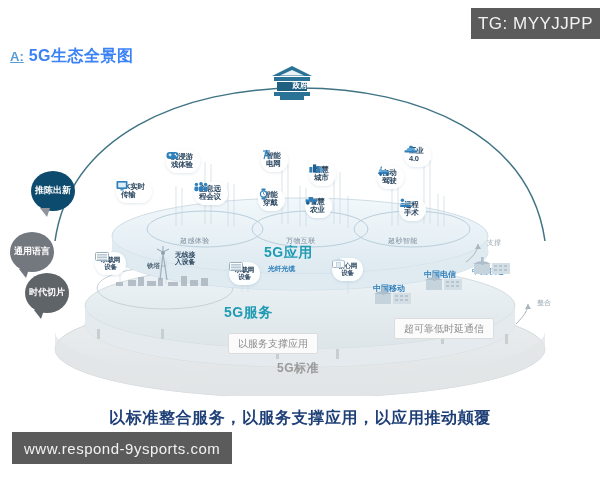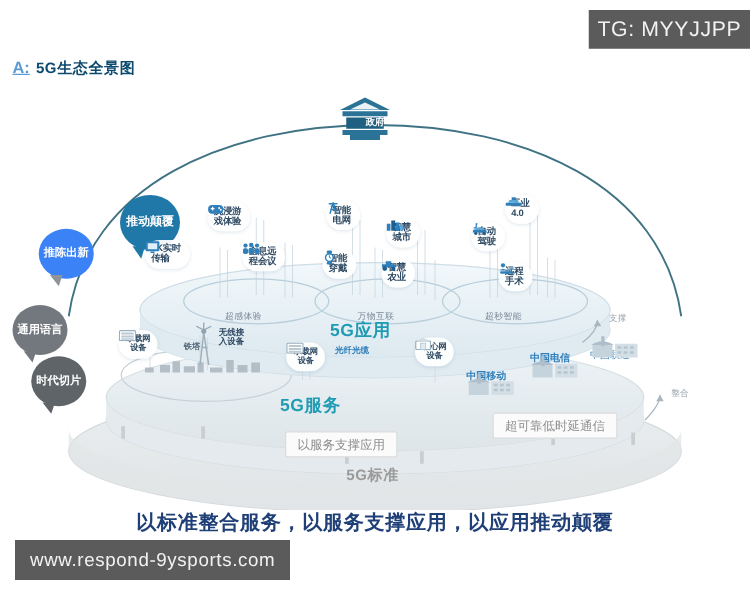--- a/index.html
+++ b/index.html
@@ -20,24 +20,24 @@
     letter-spacing: .5px;
     display: flex; align-items: center; justify-content: center;
     white-space: nowrap;
   }
   #wm-top { right: 0px; top: 8px; height: 31px; padding: 0 7px; }
   #wm-bottom { left: 12px; bottom: 16px; height: 29px; padding: 16px 12px; font-size: 15px; }
 
   
   #header { position: absolute; left: 10px; top: 46px; display: flex; align-items: baseline; gap: 5px; }
   #hdr-a { color: #5b9bd5; font-size: 13px; font-weight: bold; text-decoration: underline; }
-  #hdr-title { color: #0c4a6e; font-size: 12px; font-weight: bold; letter-spacing: .5px; }
-
-  
-  #stage { position: absolute; left: 0; top: 78px; width: 480px; height: 330px; }
+  #hdr-title { color: #3b82f6; font-size: 16px; font-weight: bold; letter-spacing: .5px; }
+
+  
+  #stage { position: absolute; left: 0; top: 66px; width: 480px; height: 330px; }
   #stage svg { position: absolute; left: 0; top: 0; }
 
   
   .lbl { position: absolute; white-space: nowrap; line-height: 1.08; text-align: center; }
 
   
   .node {
     position: absolute;
     display: flex; align-items: center; gap: 3px;
     background: rgba(255,255,255,.93);
@@ -218,26 +218,22 @@
         <polygon points="22,2 42,12 2,12" fill="#2a7396"></polygon>
         <polygon points="22,6 34,11.5 10,11.5" fill="#eaf2f6"></polygon>
         <rect x="4" y="13" width="36" height="4" fill="#2a7396"></rect>
         <rect x="7" y="18" width="30" height="9" fill="#1f5f80"></rect>
         <rect x="4" y="28" width="36" height="4" fill="#2a7396"></rect>
         <rect x="10" y="32" width="24" height="4" fill="#2a7396"></rect>
       </svg>
       <div style="position:absolute; left:0; right:0; top:18px; font-size:7.5px; color:#fff; font-weight:bold;">政府</div>
     </div>
 
-    <div class="bub" style="left:96px; top:78px; width:48px; height:44px; background:#1f78a8; font-size:9.5px;">
-      <span><span>推动颠覆</span></span>
-      <i class="tail" style="border-top:10px solid #1f78a8; left:10px; bottom:-7px;"></i>
-    </div>
-
-    <div class="bub" style="left:31px; top:105px; width:44px; height:40px; background:#3b82f6; font-size:9px;">
+
+    <div class="bub" style="left:31px; top:105px; width:44px; height:40px; background:#0c4a6e; font-size:9px;">
       <span><span>推陈出新</span></span>
       <i class="tail" style="border-top:9px solid #8f949a; left:9px; bottom:-6px;"></i>
     </div>
 
     <div class="bub" style="left:25px; top:207px; width:44px; height:40px; background:#5f6469; font-size:9px;">
       <span><span>时代切片</span></span>
       <i class="tail" style="border-top:9px solid #5f6469; left:9px; bottom:-6px;"></i>
     </div>
 
     <div class="bub" style="left:10px; top:166px; width:44px; height:40px; background:#72787e; font-size:9px;">

